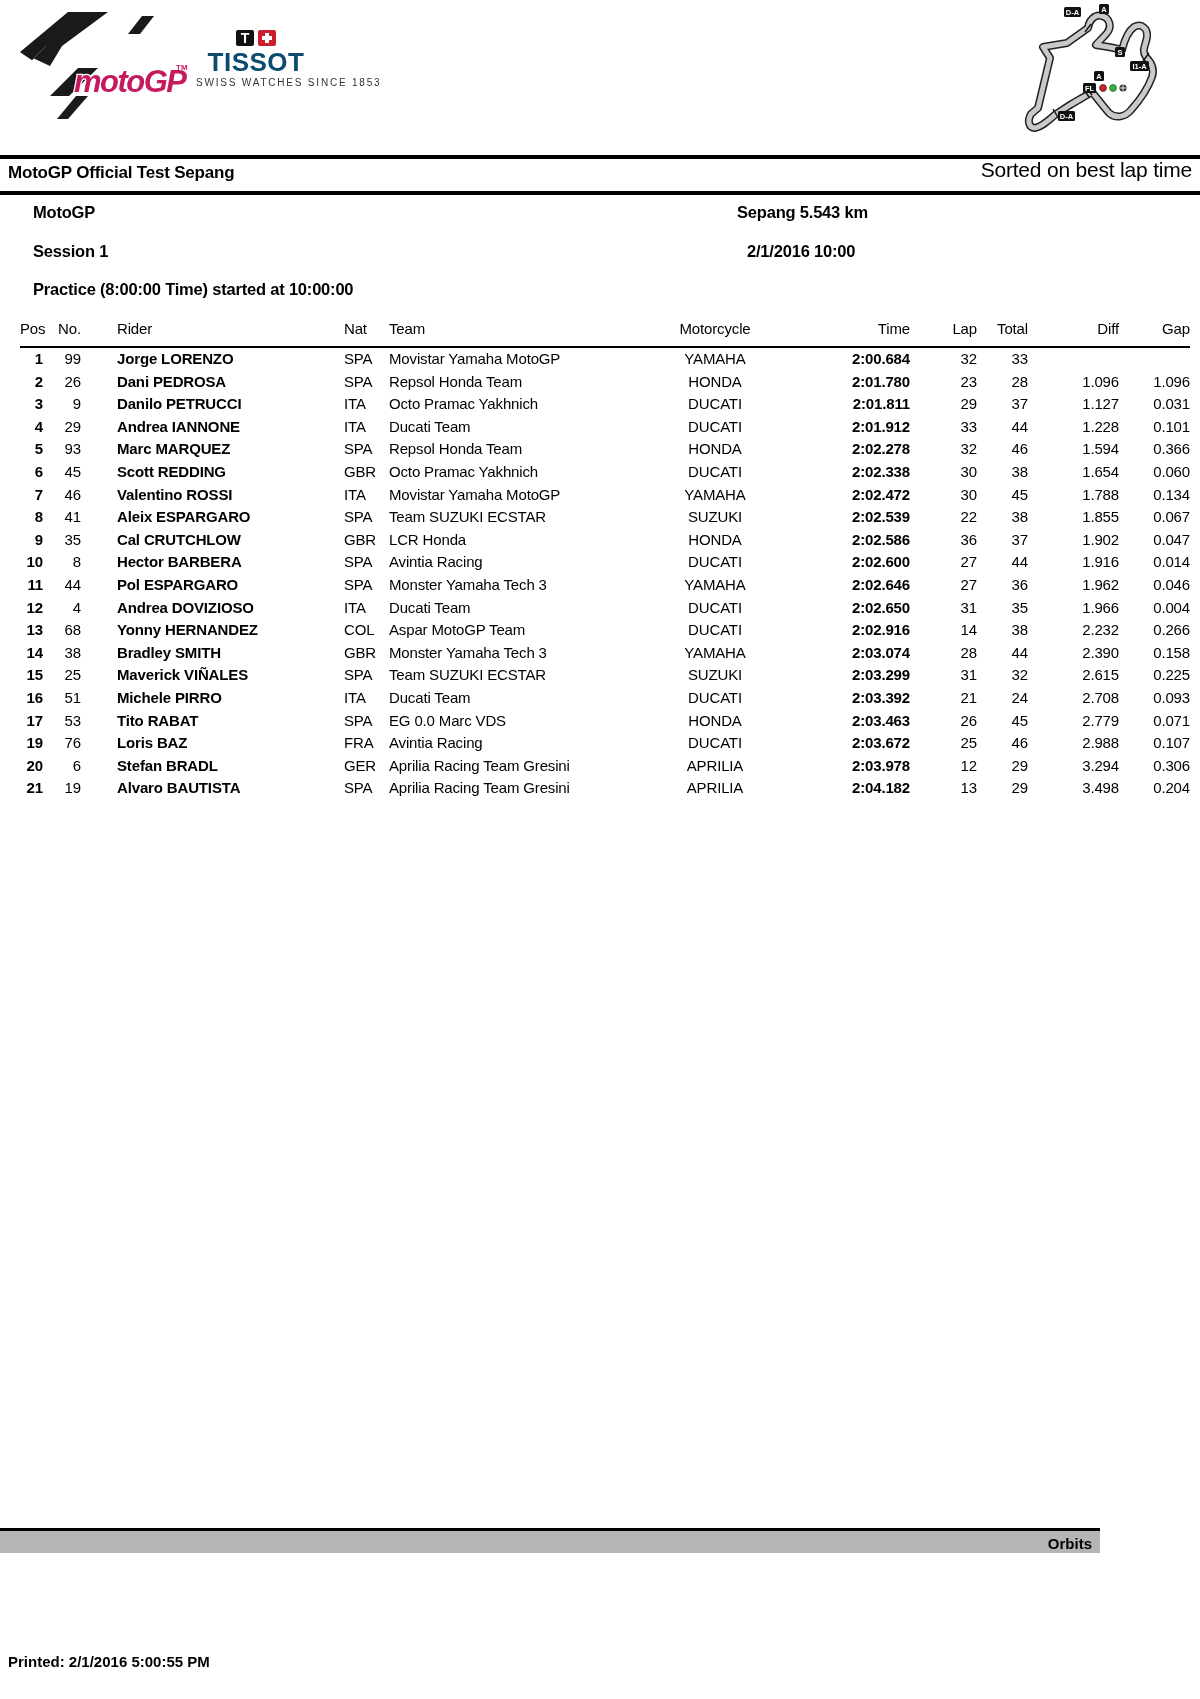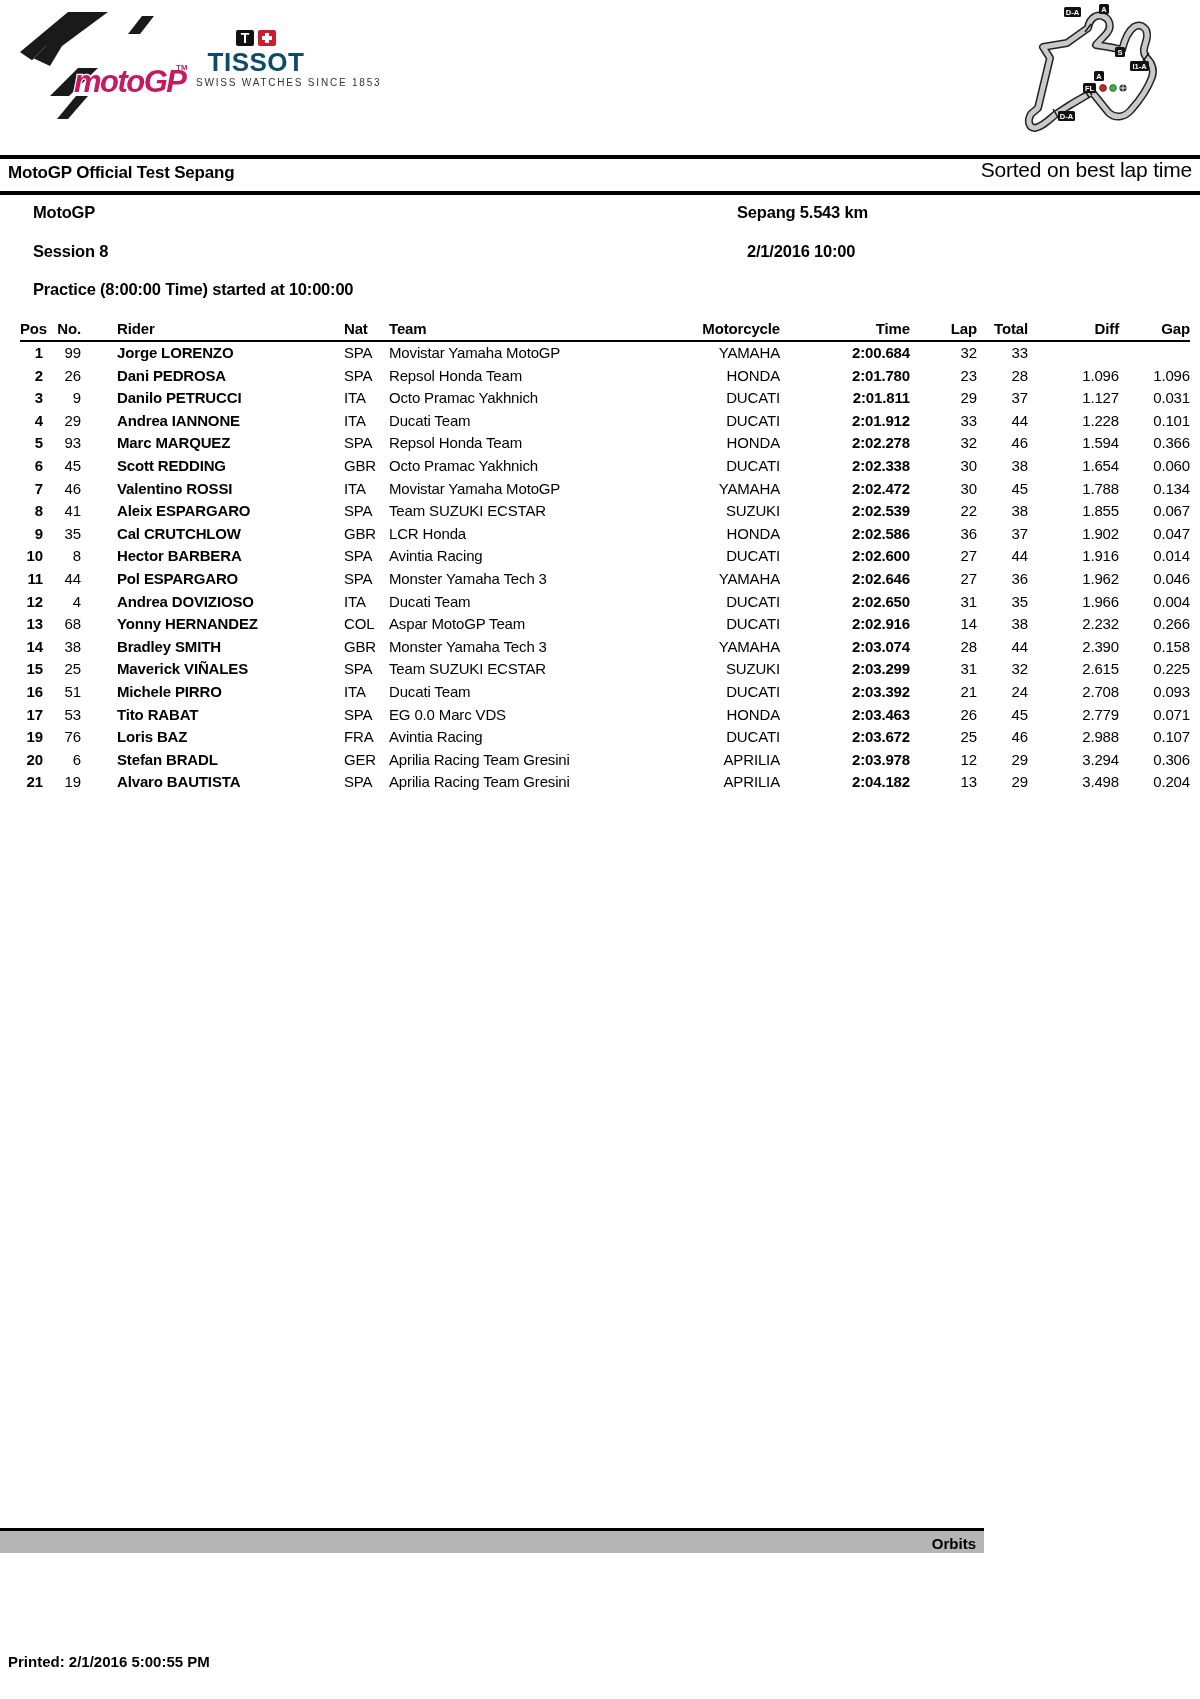--- a/index.html
+++ b/index.html
@@ -12,37 +12,37 @@
 
   
   .title-left{position:absolute;left:8px;top:163px;font-size:17px;font-weight:700;letter-spacing:-0.2px;}
   .title-right{position:absolute;right:8px;top:158px;font-size:21px;font-weight:400;letter-spacing:-0.2px;}
 
   .info{position:absolute;font-size:16.5px;font-weight:700;letter-spacing:-0.2px;}
 
   
   table.results{position:absolute;left:20px;top:320px;border-collapse:collapse;table-layout:fixed;
                 width:1170px;font-size:15px;letter-spacing:-0.15px;}
-  table.results th{font-weight:700;border-bottom:2.5px solid #000;padding:0 0 3px 0;white-space:nowrap;}
+  table.results th{font-weight:400;border-bottom:2.5px solid #000;padding:0 0 9px 0;white-space:nowrap;}
   table.results td{padding:0;height:22.6px;line-height:22.6px;white-space:nowrap;overflow:visible;}
   table.results th:nth-child(1),table.results td:nth-child(1){text-align:right;}
   table.results th:nth-child(2),table.results td:nth-child(2){text-align:right;}
   table.results th:nth-child(3),table.results td:nth-child(3){text-align:left;padding-left:36px;}
   table.results th:nth-child(4),table.results td:nth-child(4){text-align:left;margin-left:41px;}
   table.results th:nth-child(5),table.results td:nth-child(5){text-align:left;}
-  table.results th:nth-child(6),table.results td:nth-child(6){text-align:right;margin-left:20px;}
+  table.results th:nth-child(6),table.results td:nth-child(6){text-align:center;margin-left:20px;}
   table.results th:nth-child(7),table.results td:nth-child(7){text-align:right;}
   table.results th:nth-child(8),table.results td:nth-child(8){text-align:right;}
   table.results th:nth-child(9),table.results td:nth-child(9){text-align:right;}
   table.results th:nth-child(10),table.results td:nth-child(10){text-align:right;}
   table.results th:nth-child(11),table.results td:nth-child(11){text-align:right;}
   table.results td:nth-child(1),table.results td:nth-child(3),table.results td:nth-child(7){font-weight:700;}
 
   
-  .orbits-bar{position:absolute;left:0;top:1528px;width:984px;height:25px;background:#b5b5b5;
+  .orbits-bar{position:absolute;left:0;top:1528px;width:1100px;height:25px;background:#b5b5b5;
               border-top:3px solid #000;line-height:25px;text-align:right;
               font-size:15px;font-weight:700;padding-right:0;box-sizing:border-box;}
   .orbits-bar span{margin-right:8px;}
   .printed{position:absolute;left:8px;top:1653px;font-size:15px;font-weight:700;text-align:right;}
 
   
   .tissot{position:absolute;left:196px;top:30px;width:120px;text-align:center;}
   .tissot .emblem{display:flex;justify-content:center;gap:4px;margin-bottom:3px;}
   .tissot .tile-t{width:18px;height:16px;background:#111;color:#fff;font-weight:700;font-size:14px;
                   line-height:16px;text-align:center;border-radius:2px;}
@@ -150,21 +150,21 @@
     </g>
   </svg>
 
   <div class="rule" style="top:155px;"></div>
   <div class="title-left">MotoGP Official Test Sepang</div>
   <div class="title-right">Sorted on best lap time</div>
   <div class="rule" style="top:191px;"></div>
 
   <div class="info" style="left:33px;top:203px;">MotoGP</div>
   <div class="info" style="left:737px;top:203px;">Sepang 5.543 km</div>
-  <div class="info" style="left:33px;top:242px;">Session 8</div>
+  <div class="info" style="left:33px;top:242px;">Session 1</div>
   <div class="info" style="left:747px;top:242px;">2/1/2016 10:00</div>
   <div class="info" style="left:33px;top:280px;">Practice (8:00:00 Time) started at 10:00:00</div>
 
   <table class="results">
     <colgroup>
       <col style="width:23px">
         <col style="width:38px">
         <col style="width:263px">
         <col style="width:45px">
       <col style="width:261px">

